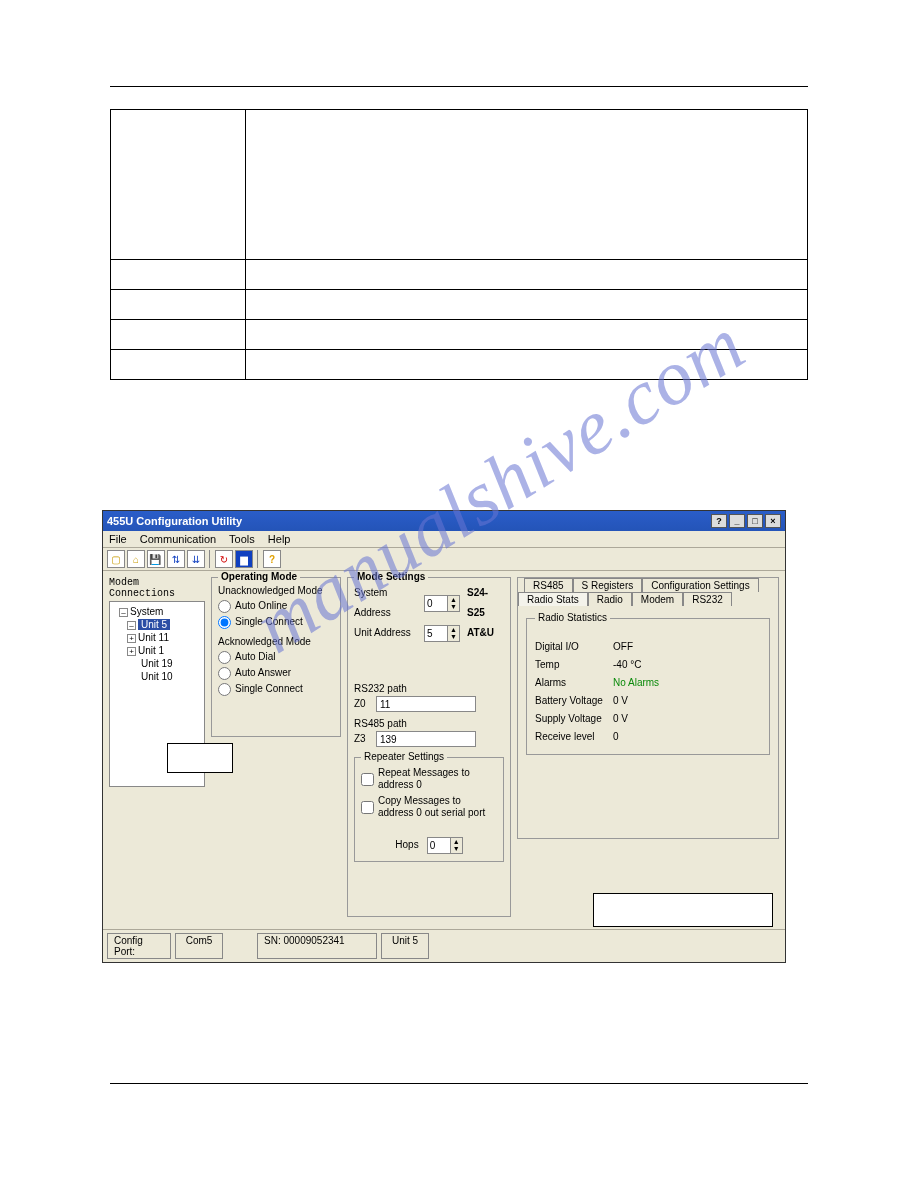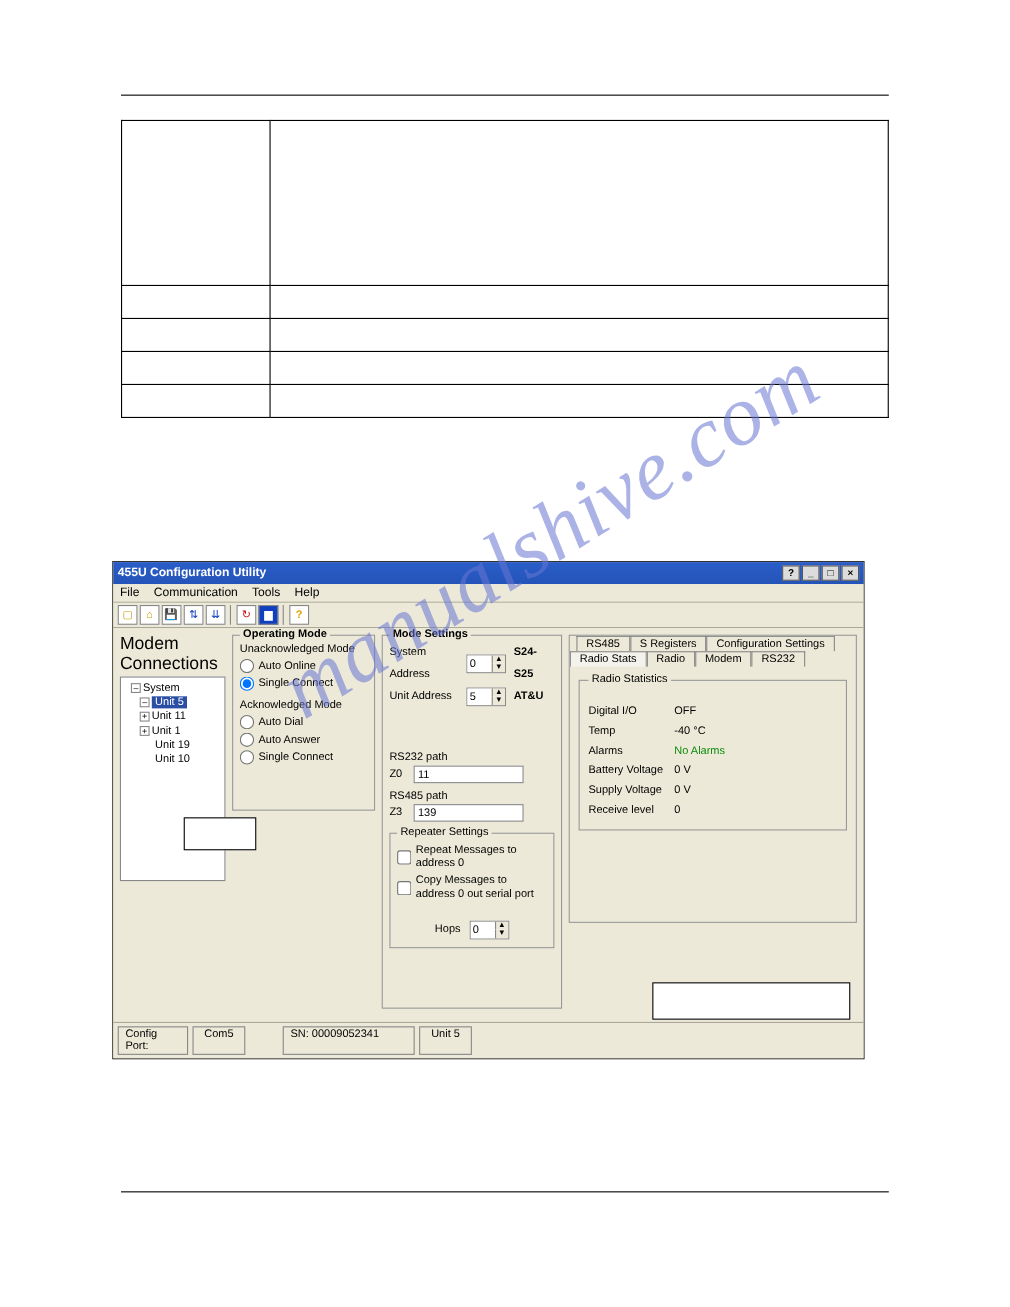--- a/index.html
+++ b/index.html
@@ -121,21 +121,21 @@
   
   .left-col { width: 96px; display: flex; flex-direction: column; gap: 6px; }
   .treebox, .serialbox {
     background: #fff;
     border: 1px solid #888;
     font-size: 10px;
     padding: 3px;
   }
   .treebox { height: 186px; }
   .serialbox { height: 130px; position: relative; }
-  .tree-label { font-size: 16px; margin-bottom: 2px; }
+  .tree-label { font-size: 10px; margin-bottom: 2px; font-family: Liberation Mono, monospace; }
   .tree-node { padding-left: 6px; line-height: 13px; white-space: nowrap; }
   .tree-node.lvl1 { padding-left: 14px; }
   .tree-node.lvl2 { padding-left: 28px; }
   .sign { display:inline-block; width:9px; height:9px; border:1px solid #888; font-size:8px; line-height:7px; text-align:center; margin-right:2px; vertical-align:middle;}
   .selunit { background: #2b4ea5; color:#fff; padding:0 3px; }
 
   
   .mid-col { flex: 0 0 130px; }
   .settings-col { flex: 0 0 164px; }
   .right-col { flex: 1; }

